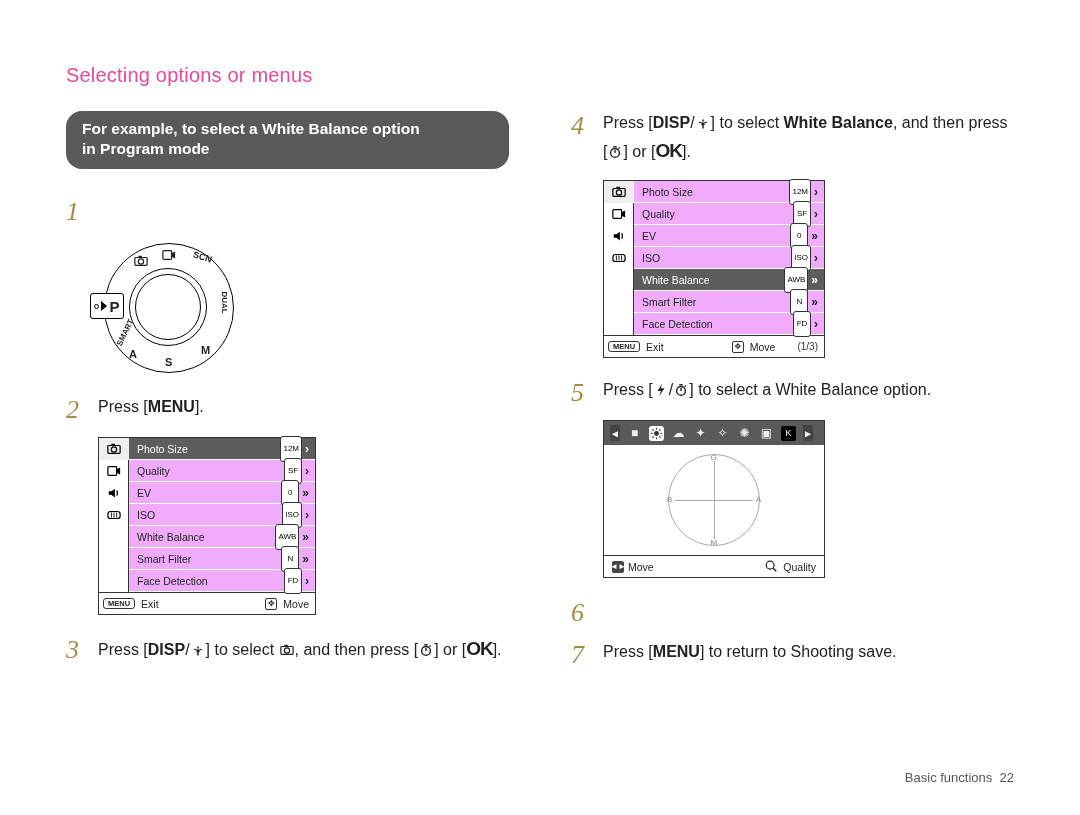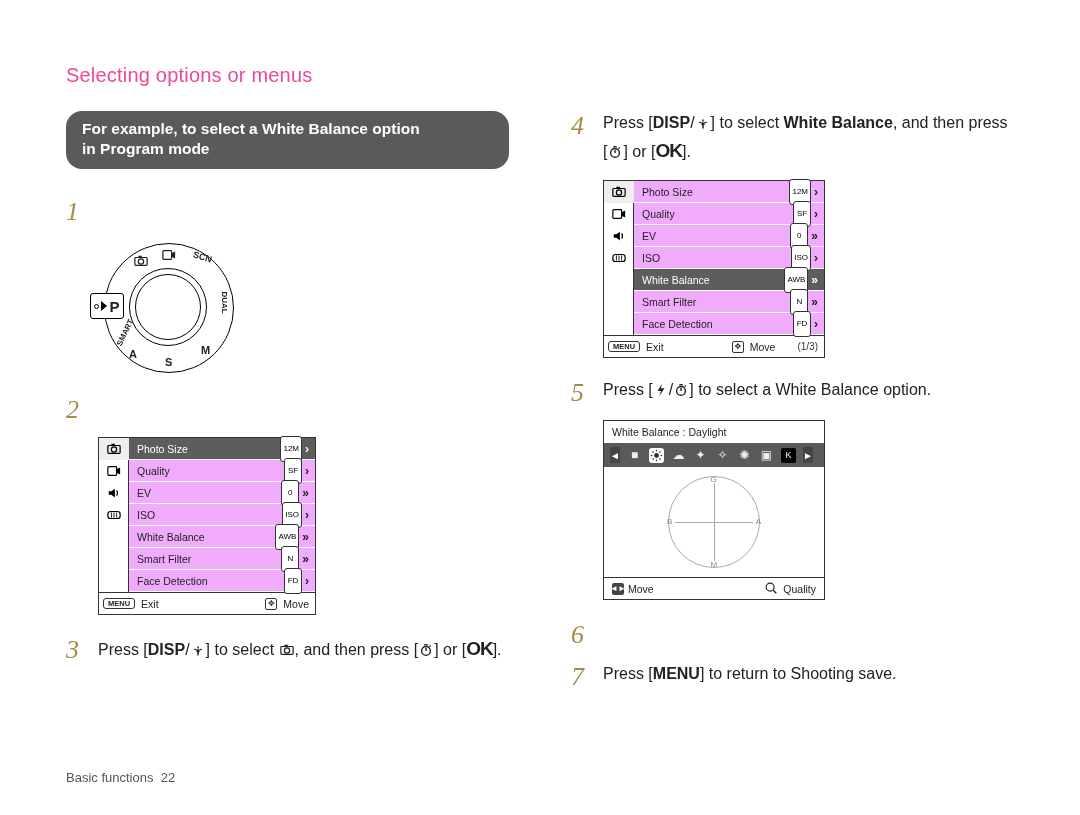--- a/index.html
+++ b/index.html
@@ -269,21 +269,21 @@
   .wb-cross .lbl{ position:absolute; font-size:8px; color:#888; }
   .wb-footer{
     height:22px;
     border-top:1px solid #333;
     display:flex;
     align-items:center;
     padding:0 8px;
     gap:4px;
   }
   .page-footer{
-    text-align:left;
+    text-align:right;
     font-size:13px;
     color:#555;
     margin-top:auto;
     padding-top:10px;
   }
   
   .txt-ico { display:inline-block; vertical-align:-2px; }
   .txt-ico svg{ width:16px; height:14px; }
   .ok-box{
     font-weight:bold;
@@ -384,20 +384,23 @@
         </div>
         <div class="dial-marker">
           <span class="dot"></span>
             <span class="arrow"></span>
             <span class="p">P</span>
         </div>
       </div>
 
       <div class="step">
         <div class="step-num">2</div>
+        <div class="step-text">
+          <span>Press [</span><span class="btn-label">MENU</span><span>].</span>
+        </div>
       </div>
 
       <div class="screen">
         <div class="menu-body">
           <div class="menu-tabs">
             <div class="tab sel">
                 <svg viewBox="0 0 16 16">
                   <use href="#ico-camera"></use>
                 </svg>
               </div>
@@ -599,21 +602,20 @@
         <div class="step-text">
           <span>Press [</span><span class="txt-ico"><svg viewBox="0 0 16 16">
                 <use href="#ico-flash"></use>
               </svg></span><span>/</span><span class="txt-ico"><svg viewBox="0 0 16 16">
                 <use href="#ico-timer"></use>
               </svg></span><span>] to select a White Balance option.</span>
         </div>
       </div>
 
       <div class="wb-screen">
-        <div class="wb-title">White Balance : Daylight</div>
         <div class="wb-strip">
           <span class="wb-nav">◄</span>
           <span class="wb-opt">■</span>
           <span class="wb-opt sel">
               <svg viewBox="0 0 16 16" width="13" height="13" style="color:#333">
                 <use href="#ico-sun"></use>
               </svg>
             </span>
           <span class="wb-opt">☁</span>
           <span class="wb-opt">✦</span>

